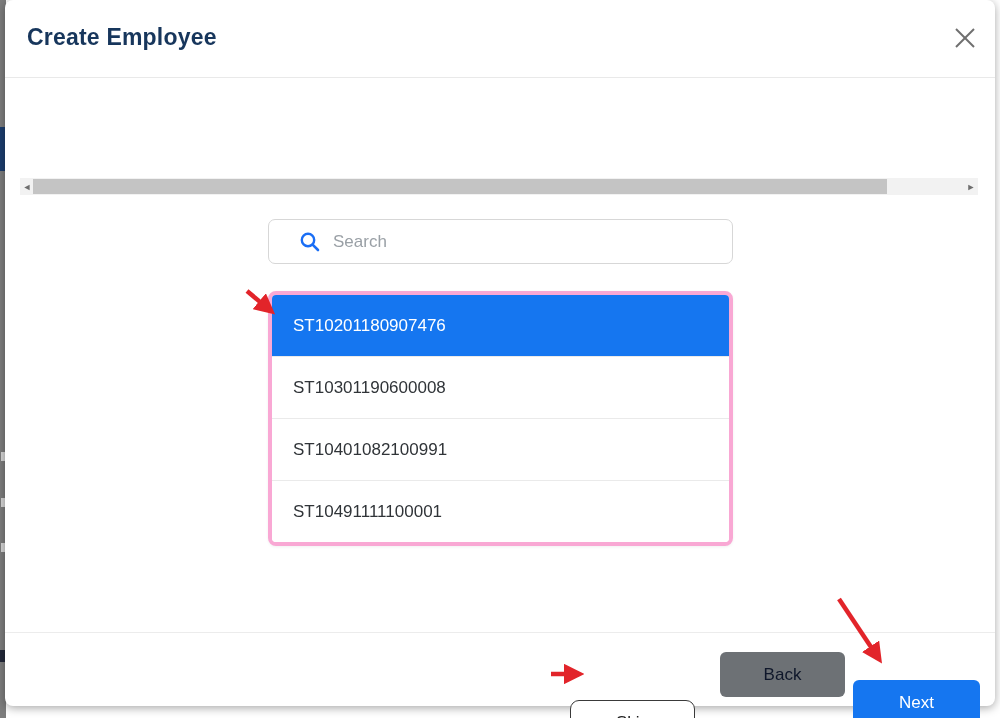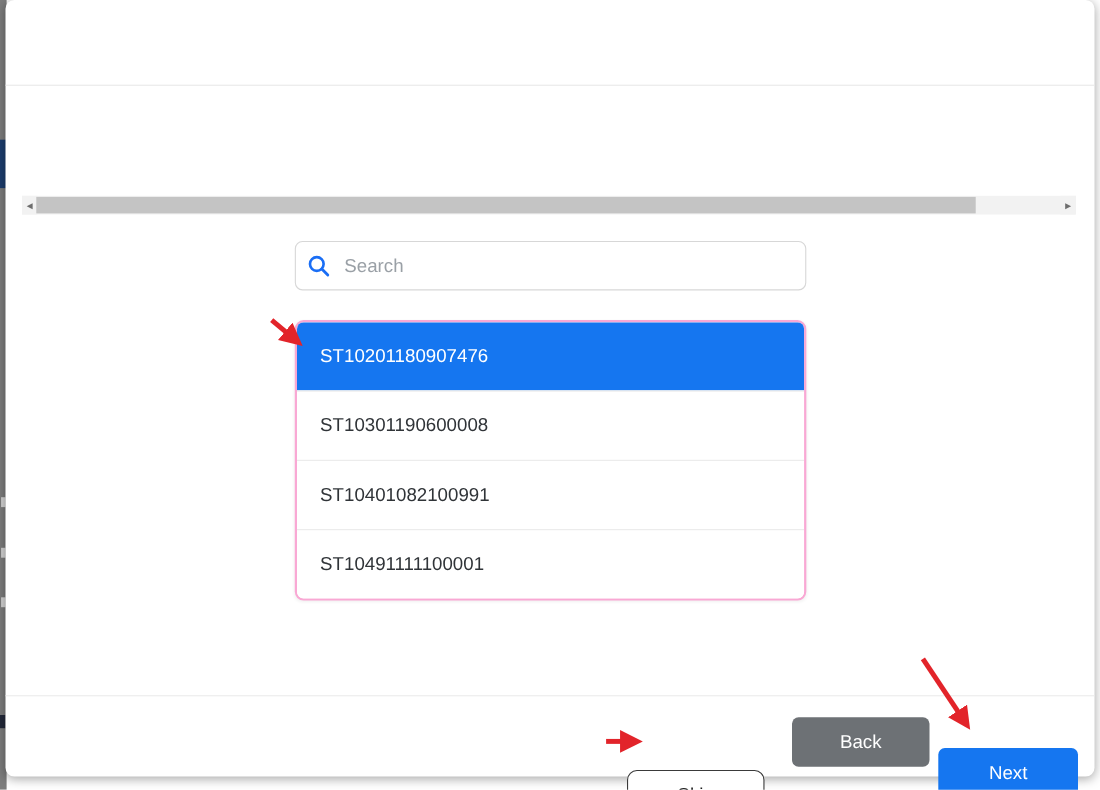--- a/index.html
+++ b/index.html
@@ -28,60 +28,69 @@
 
   
   .hscroll { position:absolute; left:15px; top:178px; width:958px; height:17px; background:#f2f2f2; }
   .hscroll .sb-btn { position:absolute; top:0; width:14px; height:17px; background:#f2f2f2; border:none;
                      display:flex; align-items:center; justify-content:center; font-size:9px; color:#6e6e6e; cursor:pointer; }
   .hscroll .sb-left { left:0; } .hscroll .sb-right { right:0; }
   .hscroll .sb-thumb { position:absolute; left:13px; top:1px; width:854px; height:15px; background:#c4c4c4; cursor:pointer; }
 
   
   .search-box { position:absolute; left:263px; top:219px; width:465px; height:45px; background:#fff;
-                border:1px solid #d7d7d7; border-radius:7px; display:flex; align-items:center; padding:0 10px; }
+                border:1px solid #d7d7d7; border-radius:7px; display:flex; align-items:center; padding:0 30px; }
   .search-box svg { flex:0 0 auto; margin-right:12px; }
   .search-input { border:none; outline:none; flex:1; font-size:17px; color:#333;
                   font-family:"Liberation Sans", sans-serif; background:transparent; }
   .search-input::placeholder { color:#9aa0a6; }
 
   
   .vault-list { position:absolute; left:263px; top:291px; width:465px; height:255px; background:#fff;
-                border:2px solid #f9a8d4; border-radius:8px; overflow:hidden;
+                border:4px solid #f9a8d4; border-radius:8px; overflow:hidden;
                 box-shadow:0 1px 3px rgba(0,0,0,0.06); display:flex; flex-direction:column; }
   .vault-row { height:51px; flex:1; display:flex; align-items:center; padding-left:21px; font-size:17px;
                color:#303438; background:#fff; border-top:1px solid #eaeaea; cursor:pointer; }
   .vault-row:first-child { border-top:none; }
   .vault-row.selected { background:#1576f0; color:#ffffff; border-top:none; }
 
   
   .footer-divider { position:absolute; left:0; top:632px; width:100%; height:1px; background:#ececec; }
   .btn { position:absolute; top:652px; height:45px; font-size:17px; font-family:"Liberation Sans", sans-serif;
          display:flex; align-items:center; justify-content:center; cursor:pointer; }
   .btn-skip { left:565px; width:125px; background:#ffffff; color:#1b1b1b; border:1.5px solid #3a3a3a; border-radius:9px;margin-top:48px; }
-  .btn-back { left:715px; width:125px; background:#6d7175; color:#ffffff; border:none; border-radius:6px; }
+  .btn-back { left:715px; width:125px; background:#6d7175; color:#0f172a; border:none; border-radius:6px; }
   .btn-next { left:848px; width:127px; background:#1576f0; color:#ffffff; border:none; border-radius:6px;margin-top:28px; }
 
   .annotations { position:absolute; left:0; top:0; width:1000px; height:718px; pointer-events:none; z-index:50; }
 </style>
 </head>
 <body>
 
 <div class="stage">
 
   <div class="bg-strip">
     <div class="nav-sel"></div>
     <div class="frag" style="top:452px"></div>
     <div class="frag" style="top:498px"></div>
     <div class="frag" style="top:543px"></div>
     <div class="frag-dark" style="top:650px"></div>
   </div>
 
   <div class="modal">
 
+    <div class="modal-header">
+      <div class="modal-title">Create Employee</div>
+      <button class="close-btn">
+        <svg width="24" height="24" viewBox="0 0 24 24">
+          <line x1="3" y1="3" x2="21" y2="21" stroke="#6f6f6f" stroke-width="2"></line>
+          <line x1="21" y1="3" x2="3" y2="21" stroke="#6f6f6f" stroke-width="2"></line>
+        </svg>
+      </button>
+    </div>
     <div class="header-divider"></div>
 
     <div class="stepper" id="stepper"></div>
 
     <div class="hscroll">
       <button class="sb-btn sb-left">◄</button>
       <div class="sb-thumb"></div>
       <button class="sb-btn sb-right">►</button>
     </div>
 

